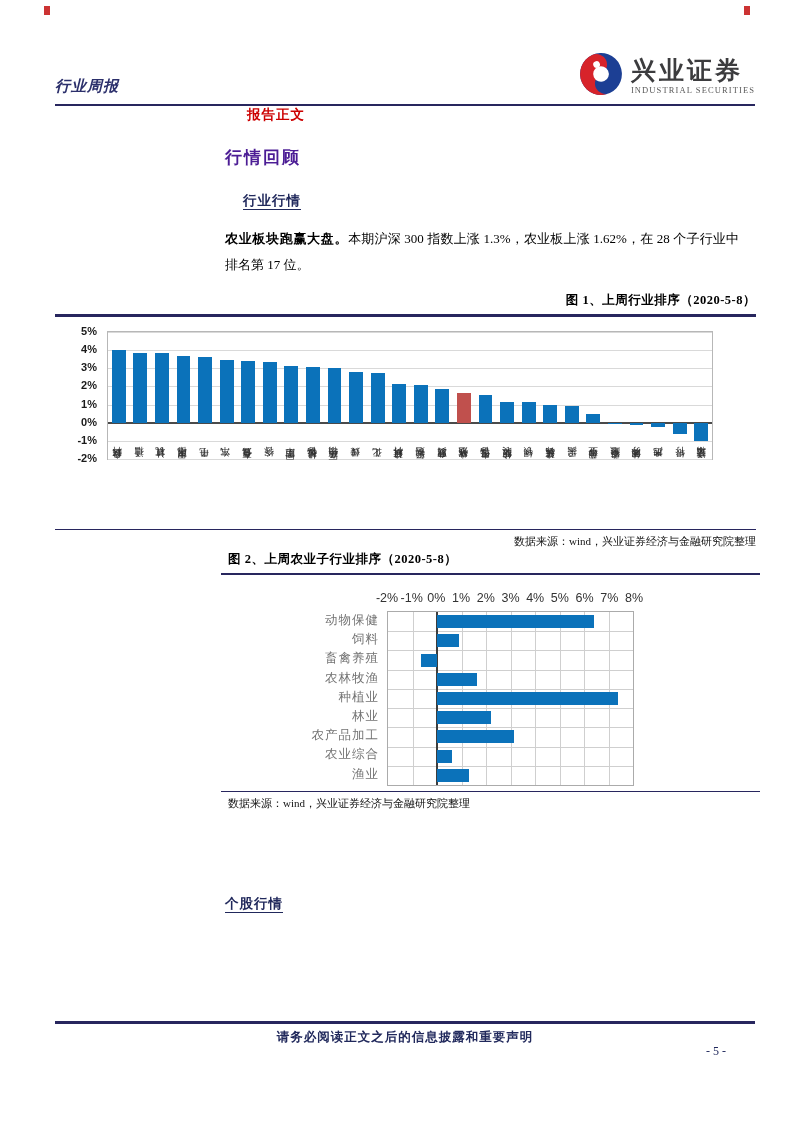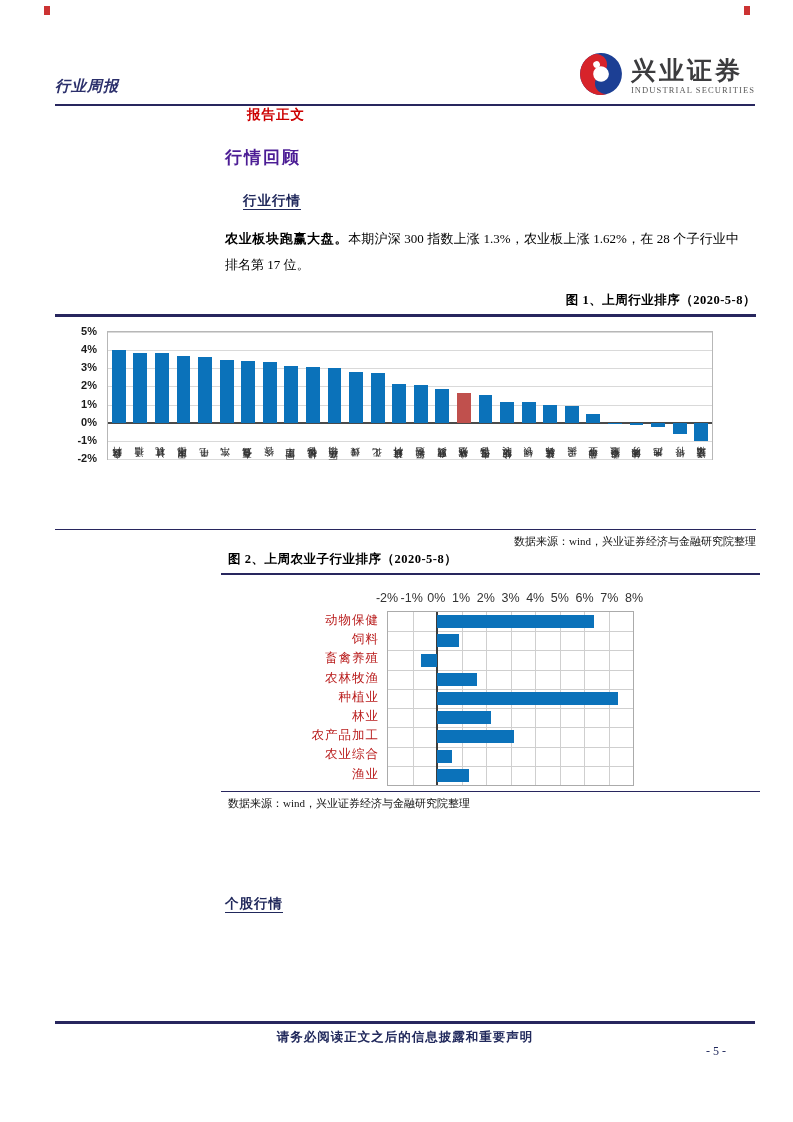--- a/index.html
+++ b/index.html
@@ -50,21 +50,21 @@
   .c1-xslot{flex:1;display:flex;justify-content:center;align-items:flex-start;}
   .c1-xlab{writing-mode:vertical-rl;transform:rotate(180deg);font-size:9.5px;color:#2e2e2e;letter-spacing:1px;line-height:1;}
 
   
   .fig2-chart{position:relative;margin-top:16px;}
   .c2-xrow{position:relative;height:20px;margin-left:166px;width:247px;
            font-family:"Liberation Sans",sans-serif;font-size:12.5px;color:#333;}
   .c2-xtick{position:absolute;transform:translateX(-50%);white-space:nowrap;top:0;}
   .c2-body{display:flex;}
   .c2-labels{width:158px;padding-right:8px;}
-  .c2-lab{height:19.2px;line-height:19.2px;text-align:right;font-size:12.5px;color:#b91c1c;letter-spacing:1px;}
+  .c2-lab{height:19.2px;line-height:19.2px;text-align:right;font-size:12.5px;color:#737373;letter-spacing:1px;}
   .c2-plot{position:relative;width:245px;height:173px;border:1px solid #ababab;}
   .c2-grid-v{position:absolute;top:0;bottom:0;width:1px;background:#cfcfcf;}
   .c2-grid-h{position:absolute;left:0;right:0;height:1px;background:#cfcfcf;}
   .c2-zero{position:absolute;top:0;bottom:0;width:2px;background:#3d3d3d;}
   .c2-bar{position:absolute;height:13px;}
 
   
   .footer{position:absolute;left:55px;top:1021px;width:700px;border-top:3px solid #28265E;}
   .footer-text{text-align:center;font-size:12.5px;font-weight:bold;color:#21295C;margin-top:5px;letter-spacing:1px;}
   .page-num{position:absolute;right:67px;top:1044px;font-size:12px;color:#21295C;}

